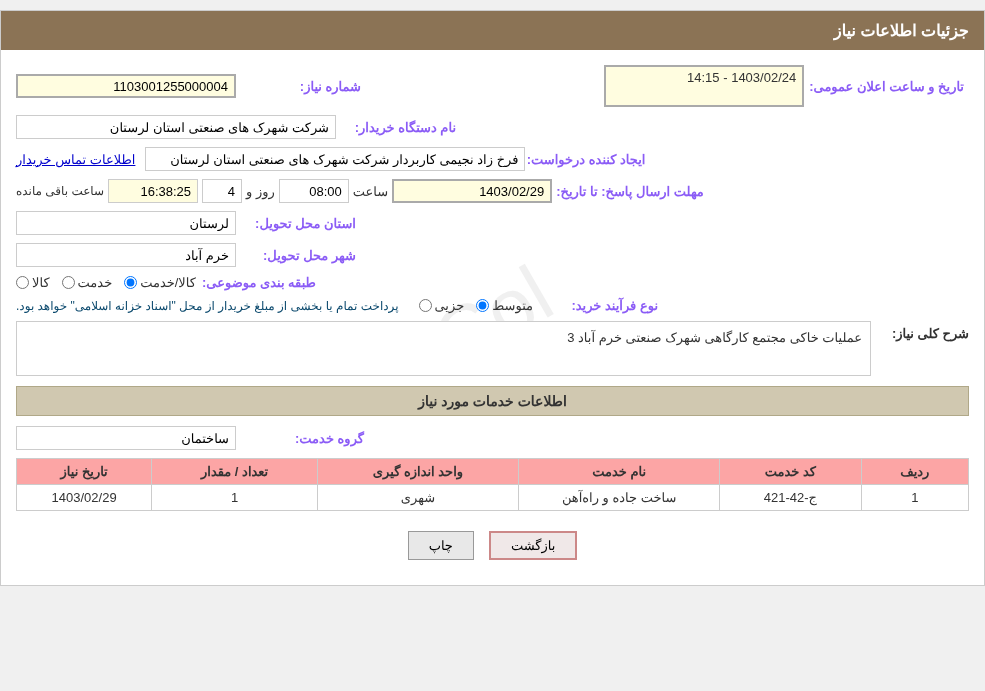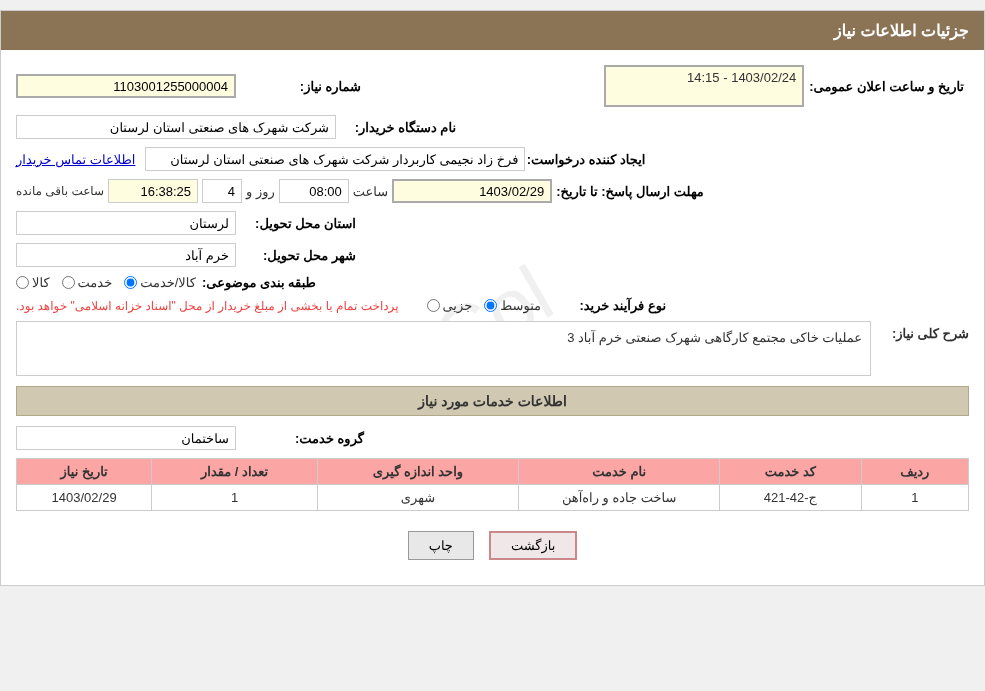--- a/index.html
+++ b/index.html
@@ -28,21 +28,21 @@
       padding: 15px;
     }
     .form-row {
       display: flex;
       align-items: center;
       margin-bottom: 8px;
       justify-content: flex-end;
     }
     .label {
       font-weight: bold;
-      color: #000000;
+      color: #8b5cf6;
       white-space: nowrap;
       margin-right: 5px;
       min-width: 120px;
     }
     .input-field {
       border: 1px solid #ccc;
       background: #fff;
       padding: 3px 6px;
       height: 24px;
       font-family: Tahoma, Arial, sans-serif;
@@ -284,21 +284,21 @@
         <div class="radio-group">
           <div class="radio-item">
             <span>متوسط</span>
             <input type="radio" checked="" style="">
           </div>
           <div class="radio-item">
             <span>جزیی</span>
             <input type="radio" style="">
           </div>
         </div>
-        <span style="margin-right:23px; font-size:12px; color:#ef4444;text-align:center;">پرداخت تمام یا بخشی از مبلغ خریدار از محل "اسناد خزانه اسلامی" خواهد بود.</span>
+        <span style="margin-right:15px; font-size:12px; color:#0c4a6e;text-align:center;">پرداخت تمام یا بخشی از مبلغ خریدار از محل "اسناد خزانه اسلامی" خواهد بود.</span>
       </div>
 
       <div class="description-row">
         <span class="description-label">شرح کلی نیاز:</span>
         <div class="description-content">عملیات خاکی مجتمع کارگاهی شهرک صنعتی خرم آباد 3</div>
       </div>
 
       <div class="section-title">اطلاعات خدمات مورد نیاز</div>
 
       <div class="group-row">

